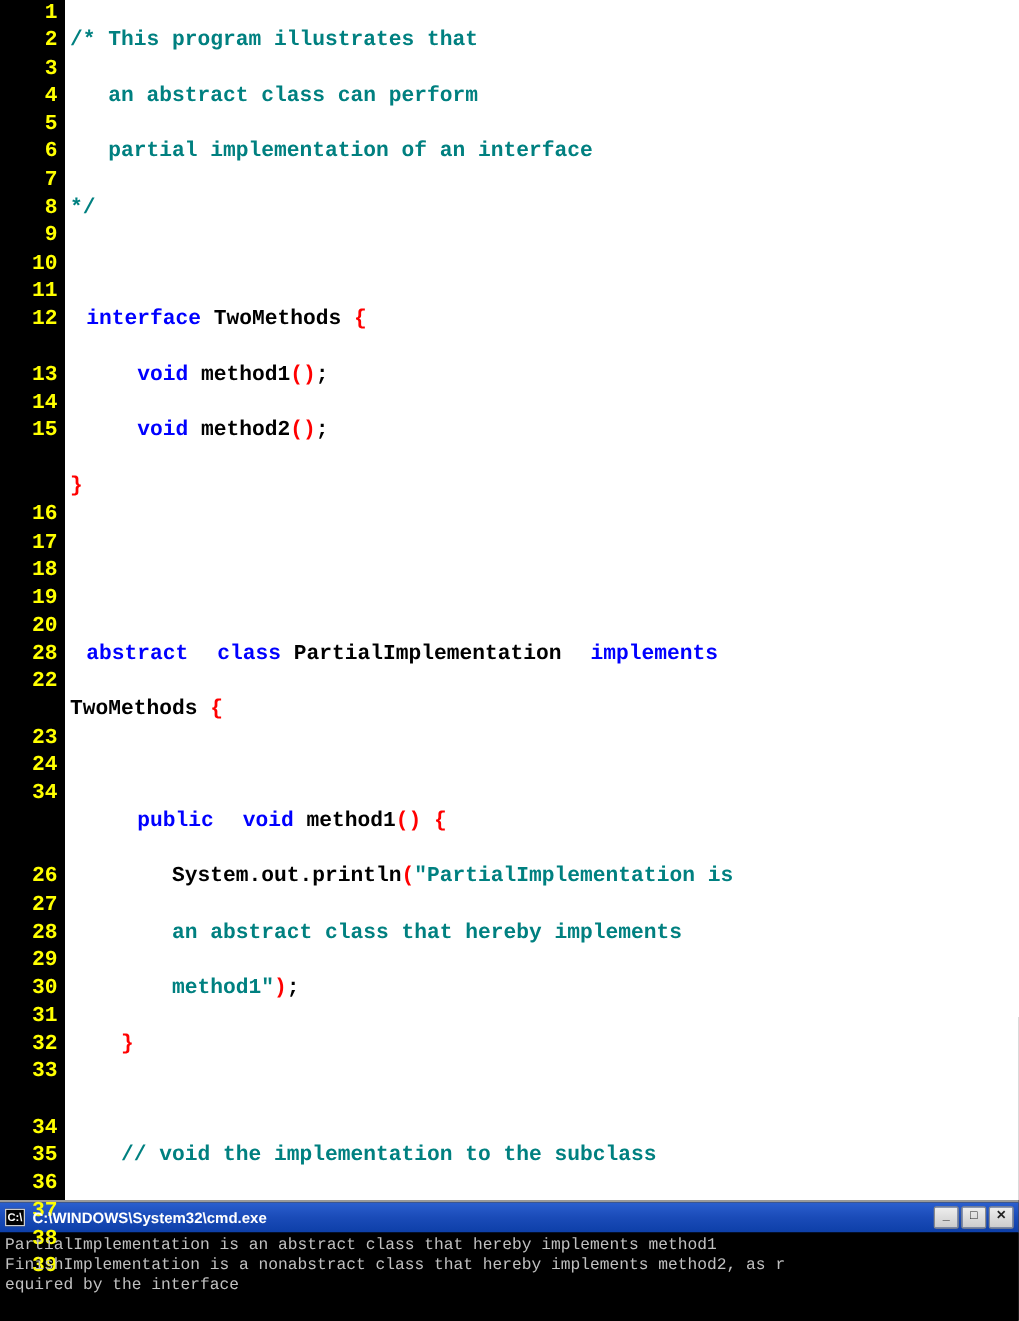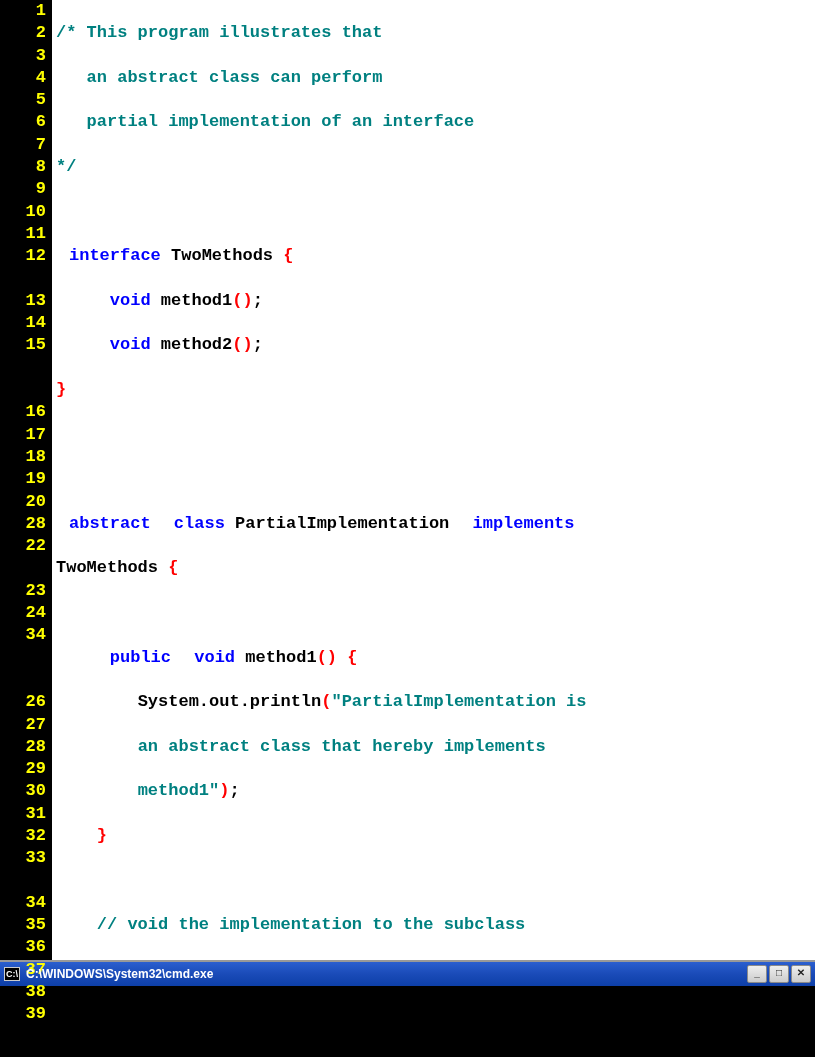--- a/index.html
+++ b/index.html
@@ -198,13 +198,16 @@
 <div class="cmd-window">
   <div class="cmd-titlebar">
     <span class="cmd-icon">C:\</span>
     <span class="cmd-title">C:\WINDOWS\System32\cmd.exe</span>
     <div class="cmd-buttons">
       <div class="cmd-btn">_</div>
       <div class="cmd-btn">□</div>
       <div class="cmd-btn">✕</div>
     </div>
   </div>
+  <div class="cmd-body"><span>PartialImplementation is an abstract class that hereby implements method1</span>
+<span>FinishImplementation is a nonabstract class that hereby implements method2, as r</span>
+<span>equired by the interface</span></div>
 </div>
 
 </body></html>

